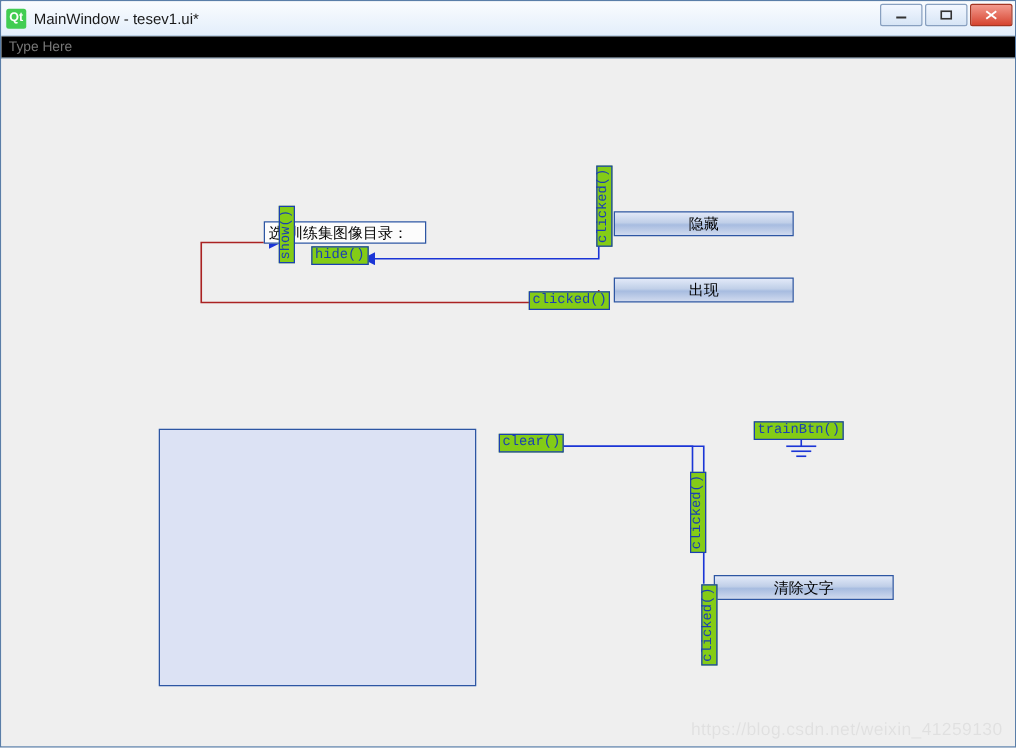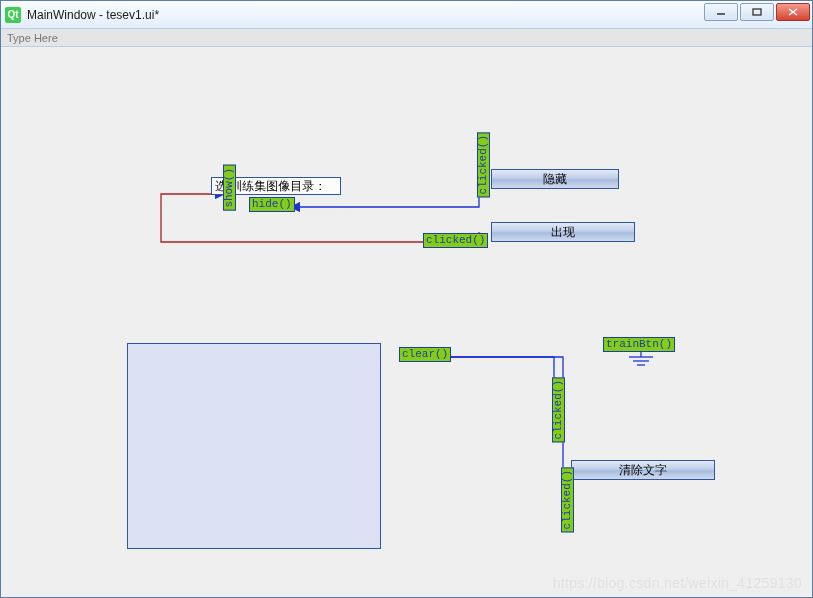--- a/index.html
+++ b/index.html
@@ -56,21 +56,21 @@
   }
   .win-btn.close {
     background: linear-gradient(#f39a8e,#d64531);
     border-color: #a33522;
     color: #fff;
     font-weight: bold;
     font-size: 11px;
   }
   .menubar {
     height: 18px;
-    background: #e5e5e5;
+    background: #000000;
     border-bottom: 1px solid #b9cfe5;
     padding-left: 6px;
     color: #777;
     font-size: 11px;
     line-height: 18px;
   }
   .canvas {
     position: relative;
     width: 100%;
     height: calc(100% - 46px);
@@ -191,21 +191,21 @@
   </svg>
 
   <div class="qlabel" style="left:210px; top:130px; width:130px; height:18px;">
     <span>选  训练集图像目录：</span>
   </div>
 
   <div class="slot-tag signal-v" style="left:222px; top:118px;">show()</div>
 
   <div class="slot-tag" style="left:248px; top:150px;">hide()</div>
 
-  <div class="qbutton" style="left:490px; top:122px; width:128px;">
+  <div class="qbutton" style="left:490px; top:122px; width:144px;">
     <span>隐藏</span>
   </div>
   <div class="signal-tag signal-v" style="left:476px; top:85px;">clicked()</div>
 
   <div class="qbutton" style="left:490px; top:175px; width:144px;">
     <span>出现</span>
   </div>
   <div class="signal-tag" style="left:422px; top:186px;">clicked()</div>
 
   <div class="qtextedit" style="left:126px; top:296px; width:254px; height:206px;"></div>

